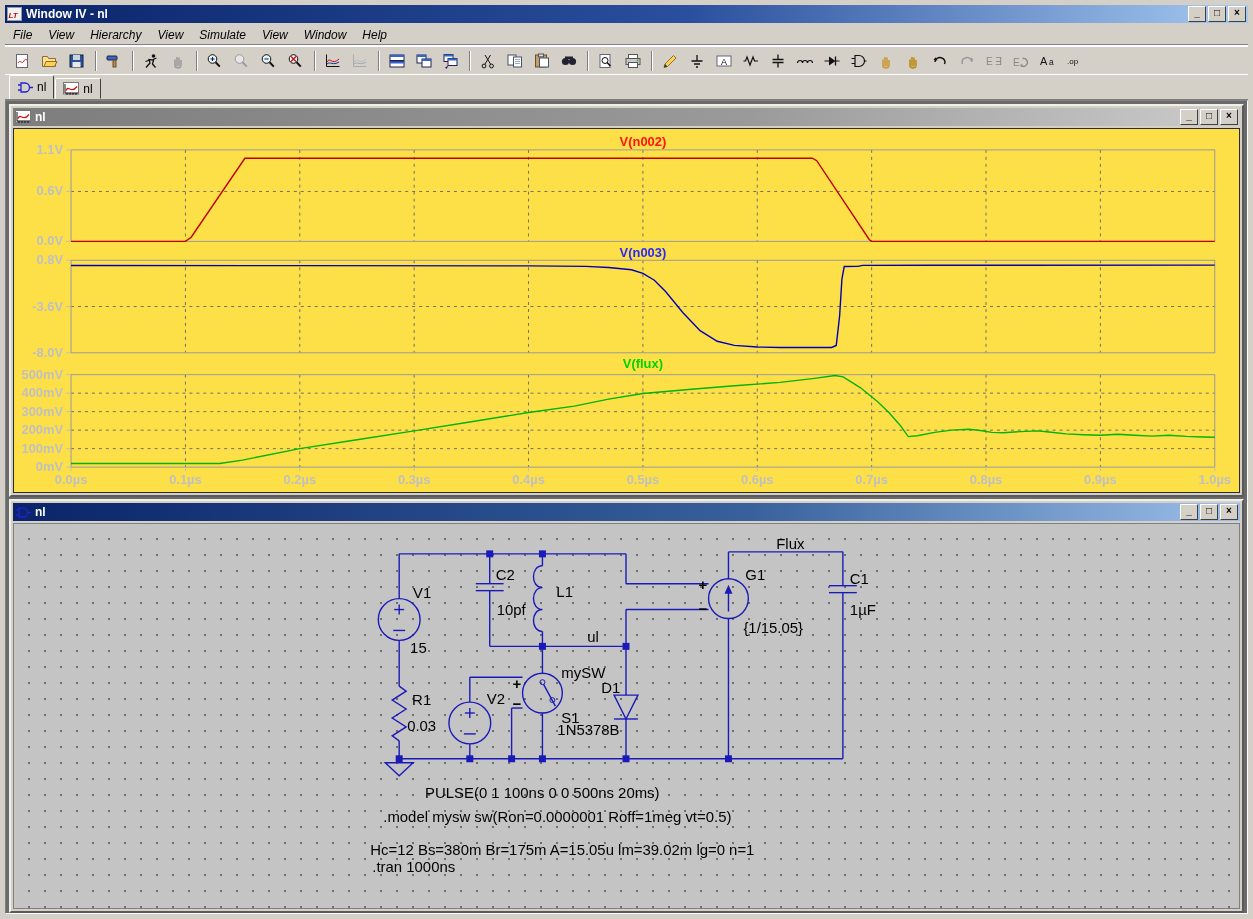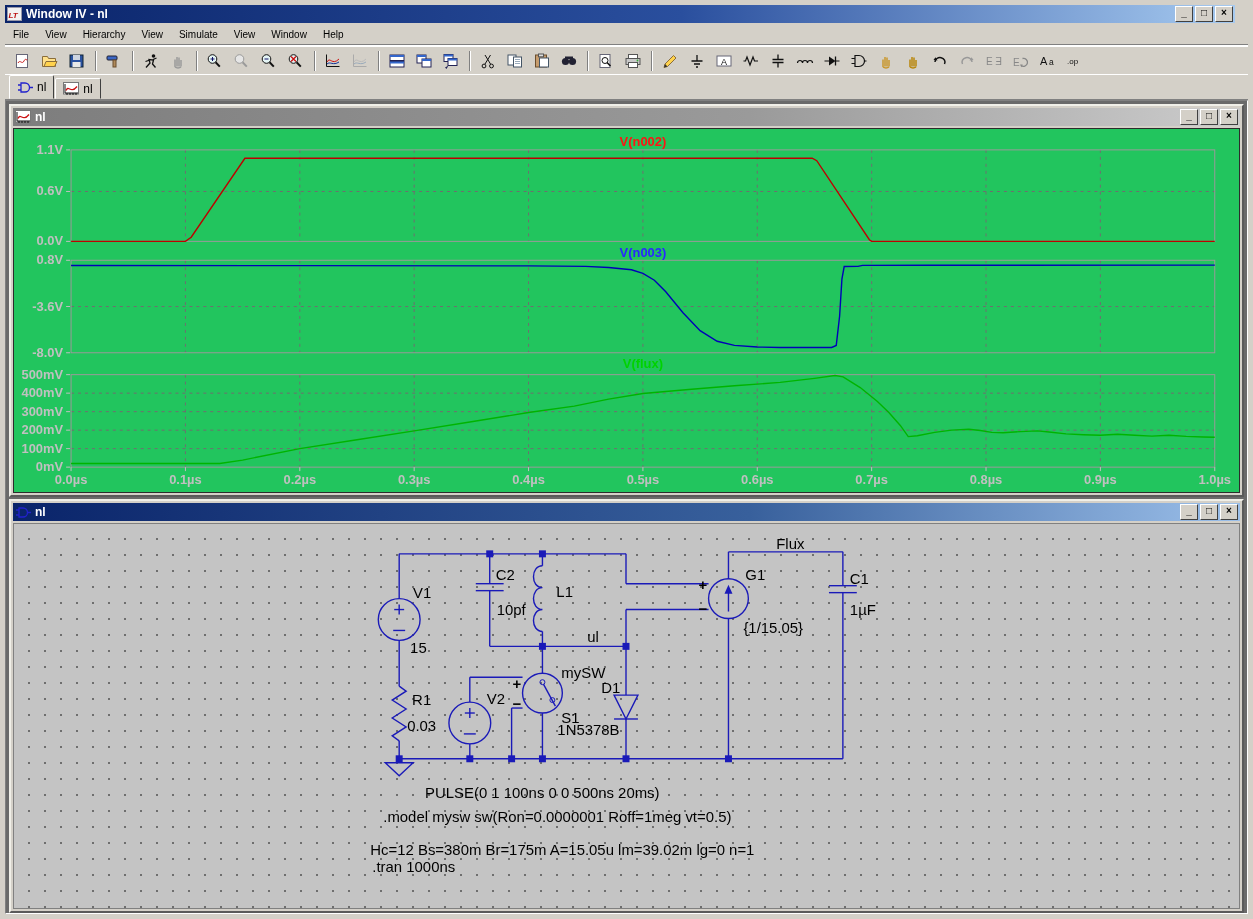--- a/index.html
+++ b/index.html
@@ -1,36 +1,36 @@
 <!DOCTYPE html>
 <html><head>
 <meta charset="utf-8">
 <style>
   html,body{margin:0;padding:0;}
   body{width:1253px;height:919px;background:#d4d0c8;font-family:"Liberation Sans",sans-serif;position:relative;overflow:hidden;-webkit-font-smoothing:none;}
   .app{position:absolute;inset:0;border:2px solid #d4d0c8;outline:1px solid #404040;box-sizing:border-box;}
-  .titlebar{position:absolute;left:3px;top:3px;right:16px;height:18px;background:linear-gradient(90deg,#0a246a 0%,#2a4f9e 55%,#a6caf0 100%);display:flex;align-items:center;color:#fff;font-weight:bold;font-size:12px;padding:0 2px;gap:4px;}
+  .titlebar{position:absolute;left:3px;top:3px;right:3px;height:18px;background:linear-gradient(90deg,#0a246a 0%,#2a4f9e 55%,#a6caf0 100%);display:flex;align-items:center;color:#fff;font-weight:bold;font-size:12px;padding:0 2px;gap:4px;}
   .title-text{flex:1;white-space:nowrap;}
   .capbtns{display:flex;}
   .capbtn{width:16px;height:14px;background:#d4d0c8;border:1px solid;border-color:#fff #404040 #404040 #fff;font-size:10px;line-height:11px;text-align:center;color:#000;margin-left:2px;font-weight:bold;font-family:"Liberation Sans",sans-serif;}
-  .menubar{position:absolute;top:23px;left:3px;right:3px;height:19px;display:flex;align-items:center;font-size:10px;color:#000;border-bottom:1px solid #808080;box-shadow:0 1px 0 #fff;}
+  .menubar{position:absolute;top:23px;left:3px;right:3px;height:19px;display:flex;align-items:center;font-size:12px;color:#000;border-bottom:1px solid #808080;box-shadow:0 1px 0 #fff;font-style:italic;}
   .menu-item{padding:2px 8px;}
   .toolbar{position:absolute;top:44px;left:3px;right:3px;height:27px;border-top:1px solid #fff;border-bottom:1px solid #808080;display:flex;align-items:center;padding-left:5px;}
   .tbtn{width:25px;height:23px;display:flex;align-items:center;justify-content:center;background:#d4d0c8;border:1px solid #d4d0c8;}
   .tsep{width:0;height:20px;border-left:1px solid #808080;border-right:1px solid #fff;margin:0 4px;}
   .tabbar{position:absolute;top:72px;left:3px;right:3px;height:25px;display:flex;align-items:flex-end;padding-left:4px;border-bottom:1px solid #808080;box-shadow:0 1px 0 #fff inset;}
   .tab{display:flex;align-items:center;gap:4px;border:1px solid;border-color:#fff #404040 transparent #fff;background:#d4d0c8;height:19px;padding:0 7px;font-size:12px;border-radius:2px 2px 0 0;margin-right:1px;}
   .tab.active{height:22px;}
   .mdi{position:absolute;top:98px;left:3px;right:3px;bottom:3px;background:#6a6a6a;border:1px solid;border-color:#808080 #fff #fff #808080;}
   .child{position:absolute;background:#d4d0c8;border:2px solid;border-color:#f0efe8 #5a5a5a #5a5a5a #f0efe8;box-sizing:border-box;}
   .child-title{position:absolute;left:2px;right:2px;top:2px;height:18px;display:flex;align-items:center;color:#fff;font-size:12px;font-weight:bold;padding:0 2px;gap:4px;}
   .grad-active{background:linear-gradient(90deg,#0a246a 0%,#38609c 60%,#9cc0ea 100%);}
   .grad-inactive{background:linear-gradient(90deg,#7d7d7d 0%,#9a9a9a 60%,#cccccc 100%);}
   .child-client{position:absolute;left:2px;right:2px;top:22px;bottom:2px;}
-  #wave-client{background:#22c55e;border:1px solid #2c2c2c;}
+  #wave-client{background:#fde047;border:1px solid #2c2c2c;}
   #schem-client{background-color:#c4c4c4;background-image:radial-gradient(circle,#6e6e6e 1px,transparent 1.1px);background-size:16px 16px;background-position:7px 7px;border:1px solid #808080;}
   svg{display:block;}
   svg text{font-family:"Liberation Sans",sans-serif;}
   .wv-tick{font-size:13px;font-weight:bold;fill:#c0c0c0;}
   .wv-title{font-size:13px;font-weight:bold;}
   .sch-label{font-size:15px;fill:#000;}
 </style>
 </head>
 <body>
 

